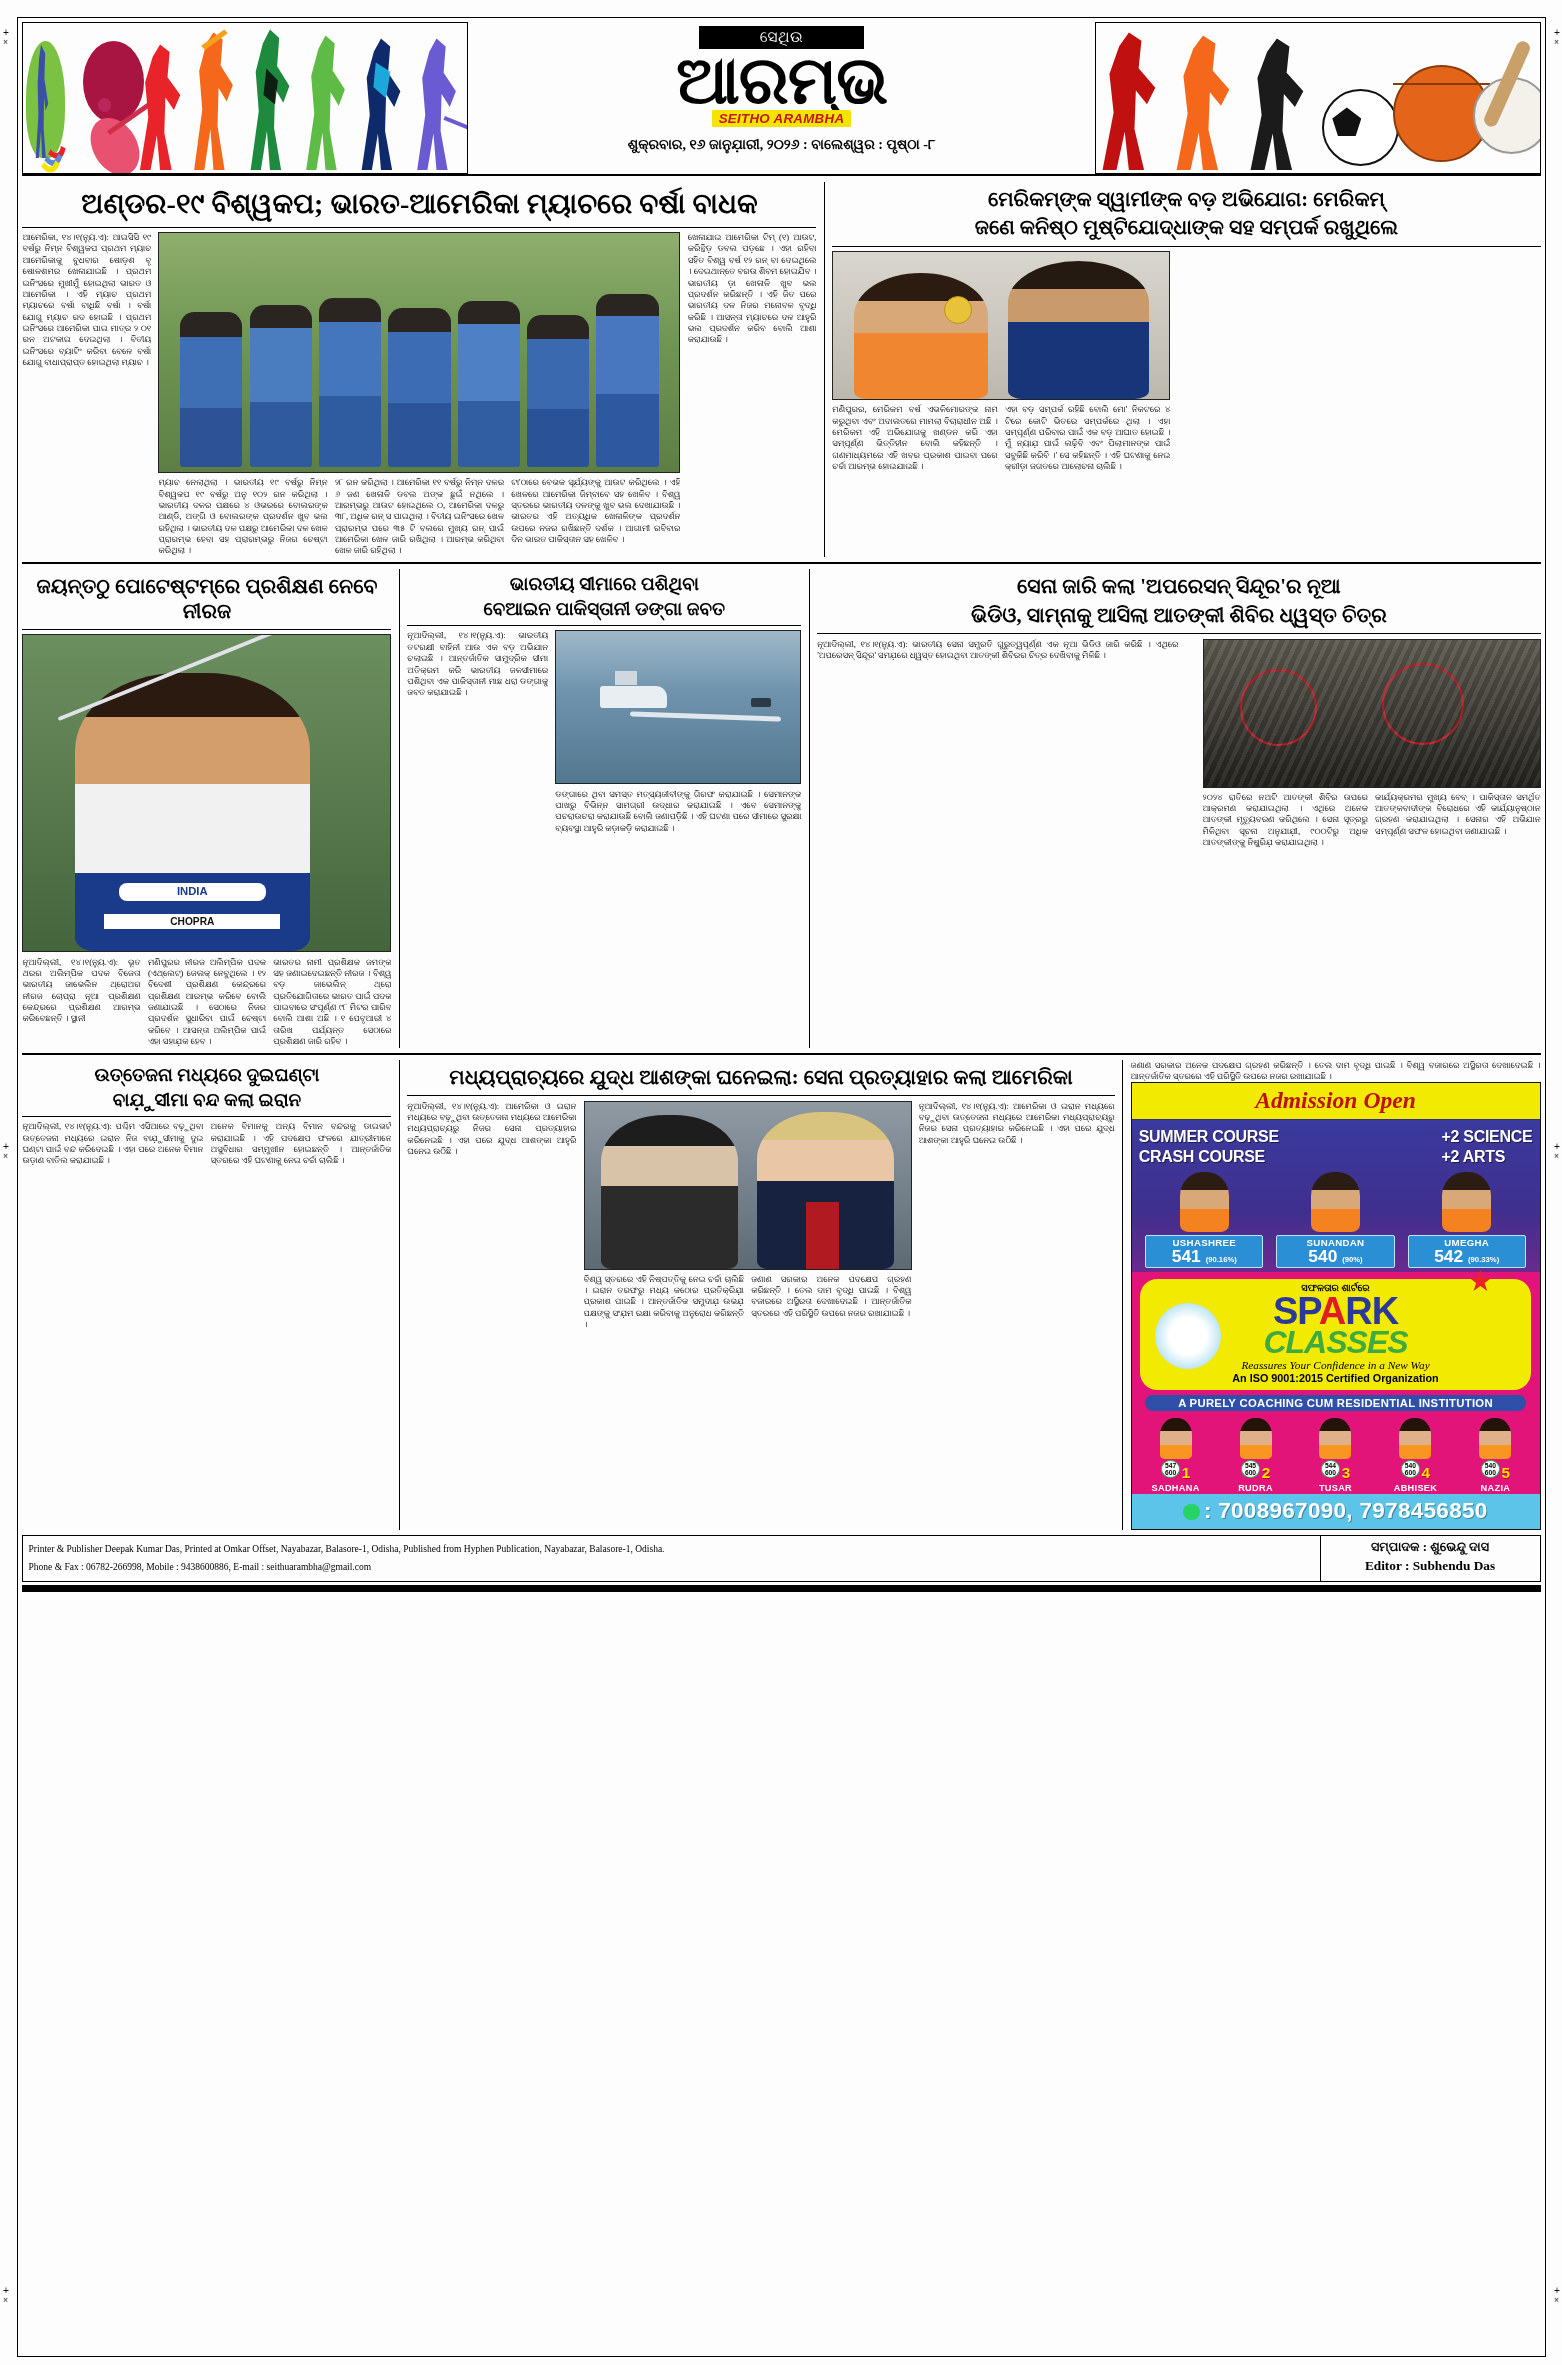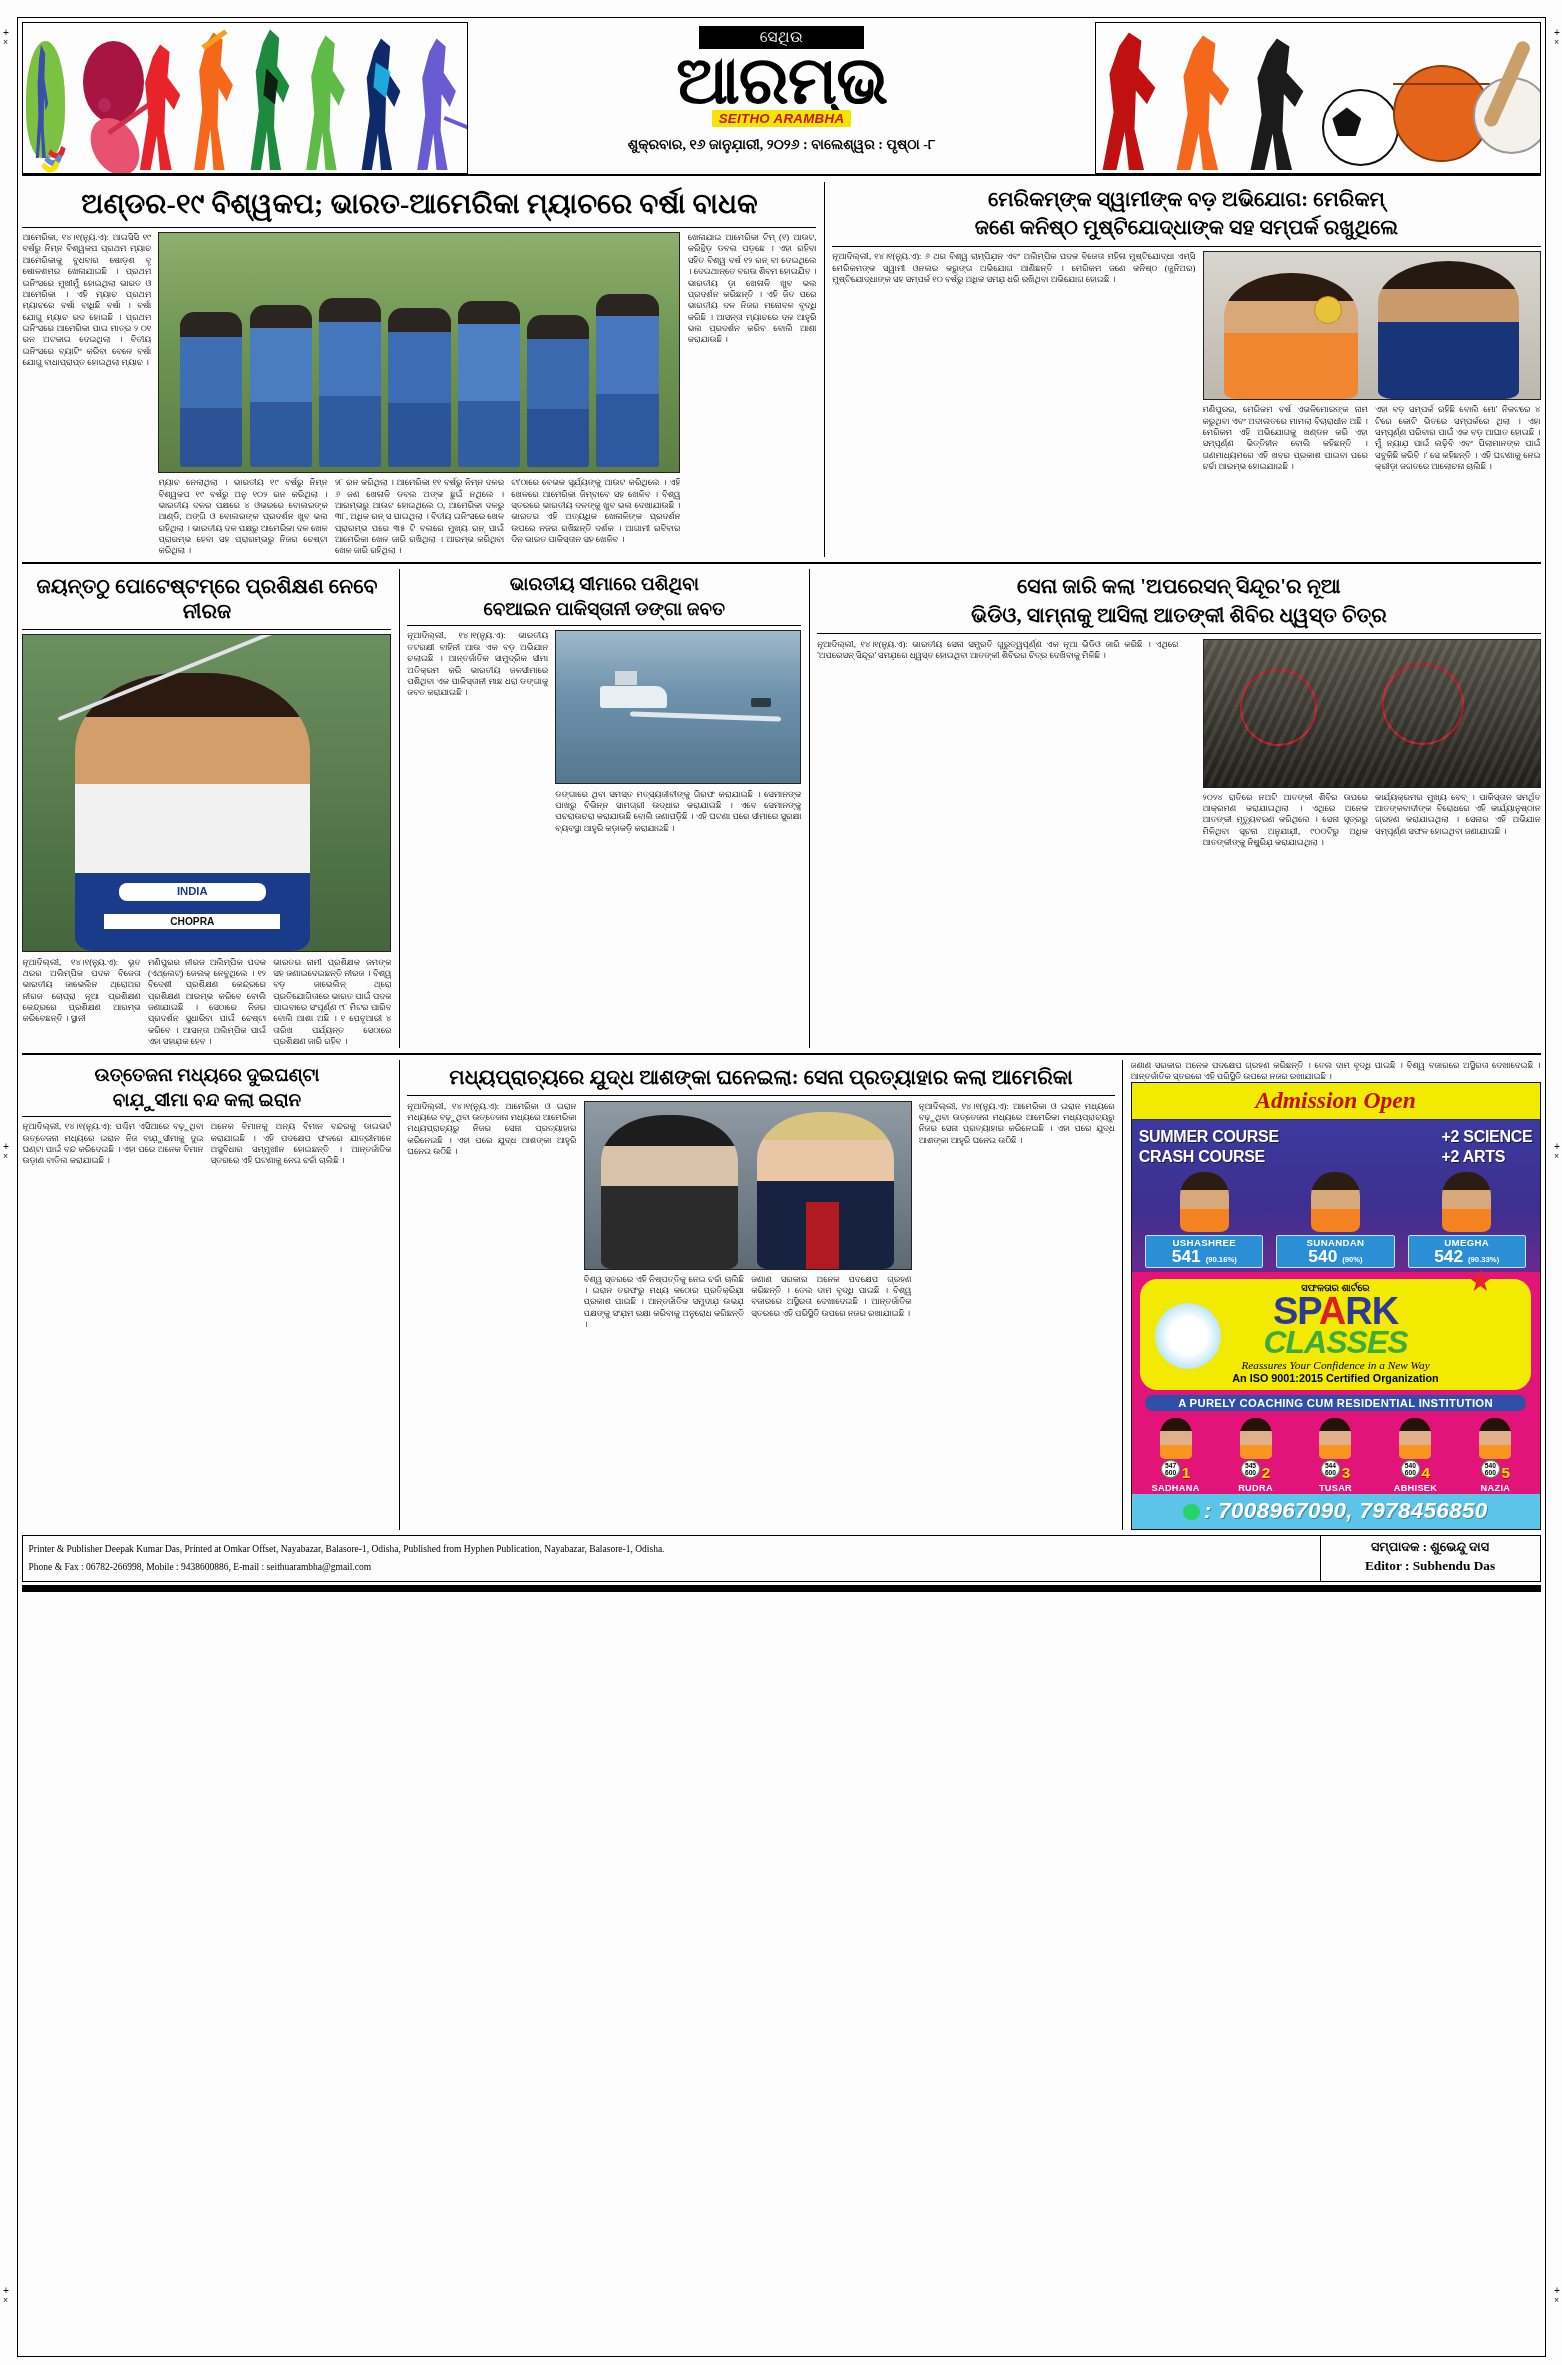--- a/index.html
+++ b/index.html
@@ -196,21 +196,21 @@
     display:inline-block; background:#fff; border: 1.5px solid #34a853;
     border-radius: 50%; font-size: 6.7px; font-weight: bold;
     padding: 1px 3.1px; line-height: 1.05; margin-top: 1px;
   }
   .tp .rank { color: #f7e100; font-size: 15.4px; font-weight: bold;
     text-shadow: 0.5px 0.5px 0 #b00; display:inline-block; vertical-align: middle; margin-left: 1.5px;}
   .tp .nm2 { color:#fff; font-size: 9.2px; font-weight: bold; margin-top: 1px; letter-spacing: 0.3px;}
   .ad-phone {
     background: #5bc4e8; color:#fff; text-align:center;
     font-size: 22.5px; font-weight: bold; padding: 4.1px 0 5.1px 0;
-    letter-spacing: 0.3px; text-shadow: 1px 1px 0 #0005; font-style: italic;
+    letter-spacing: 0.3px; text-shadow: 1px 1px 0 #0005;
   }
   .wa { display:inline-block; width:16.4px;height:16.4px;border-radius:50%;
     background:#25d366; vertical-align: middle; margin-right: 4.1px;}
 
   
   .footer {
     border: 1.5px solid #000; display: flex; margin-top: 5.1px;
     font-family: "Liberation Serif", serif;
     gap: 16px;
   }
@@ -342,21 +342,20 @@
         </div>
       </div>
 
       <div class="col-sep"></div>
 
       <div style="flex:1">
         <div class="hl2">ମେରିକମ୍‌ଙ୍କ ସ୍ୱାମୀଙ୍କ ବଡ଼ ଅଭିଯୋଗ: ମେରିକମ୍</div>
         <div class="hl2" style="padding-top:0">ଜଣେ କନିଷ୍ଠ ମୁଷ୍ଟିଯୋଦ୍ଧାଙ୍କ ସହ ସମ୍ପର୍କ ରଖୁଥିଲେ</div>
         <div class="rule-thin"></div>
         <div style="display:flex;gap:7.2px;">
-          <div style="flex:1" class="txtcol">ନୂଆଦିଲ୍ଲୀ, ୧୪।୧(ନ୍ୟୁ.ଏ): ୬ ଥର ବିଶ୍ୱ ଚାମ୍ପିଯ଼ନ ଏବଂ ଅଲିମ୍ପିକ ପଦକ ବିଜେତା ମହିଳା ମୁଷ୍ଟିଯୋଦ୍ଧା ଏମ୍‌ସି ମେରିକମଙ୍କ ସ୍ୱାମୀ ଓନଲର କରୁଙ୍ଗ ଅଭିଯୋଗ ଆଣିଛନ୍ତି । ମେରିକମ ଜଣେ କନିଷ୍ଠ (ଜୁନିଅର) ମୁଷ୍ଟିଯୋଦ୍ଧାଙ୍କ ସହ ସମ୍ପର୍କ ୧୦ ବର୍ଷରୁ ଅଧିକ ସମଯ଼ ଧରି ରଖିଥିବା ଅଭିଯୋଗ ହୋଇଛି ।</div>
           <div style="flex:0 0 338px">
             <div class="photo" style="height:149px;background:linear-gradient(180deg,#d9d6cf 0%,#bdb8ae 100%);">
               <div style="position:absolute;left:6%;bottom:0;width:40%;height:86%;background:linear-gradient(180deg,#2b1b10 0 22%,#d8a878 22% 48%,#f0862f 48% 100%);border-radius:50% 50% 10% 10%/34% 34% 6% 6%"></div>
               <div style="position:absolute;right:6%;bottom:0;width:42%;height:94%;background:linear-gradient(180deg,#241a12 0 20%,#c99a6c 20% 44%,#18357a 44% 100%);border-radius:50% 50% 10% 10%/30% 30% 6% 6%"></div>
               <div style="position:absolute;left:33%;top:30%;width:28px;height:28px;border-radius:50%;background:#e8c33a;border:1.5px solid #b99416"></div>
             </div>
             <div style="display:flex;gap:7.2px;margin-top:4.1px;">
               <div style="flex:1" class="txtcol">ମଣିପୁରର, ମେରିକମ ବର୍ଷ ଏଭଳିମୋରଙ୍କ ନାମ କରୁଥିବା ଏବଂ ଅଦାଲତରେ ମାମଲା ବିଚାରାଧୀନ ଅଛି । ମେରିକମ ଏହି ଅଭିଯୋଗକୁ ଖଣ୍ଡନ କରି ଏହା ସମ୍ପୂର୍ଣ୍ଣ ଭିତ୍ତିହୀନ ବୋଲି କହିଛନ୍ତି । ଗଣମାଧ୍ୟମରେ ଏହି ଖବର ପ୍ରକାଶ ପାଇବା ପରେ ଚର୍ଚ୍ଚା ଆରମ୍ଭ ହୋଇଯାଇଛି ।</div>
               <div style="flex:1" class="txtcol">ଏହା ବଡ଼ ସମ୍ପର୍କ ରହିଛି ବୋଲି ମୋ' ନିକଟରେ ୪ ଟିରେ କୋଟି ଭିତରେ ସମ୍ପର୍କରେ ଥିଲା । ଏହା ସମ୍ପୂର୍ଣ୍ଣ ପରିବାର ପାଇଁ ଏକ ବଡ଼ ଆଘାତ ହୋଇଛି । ମୁଁ ନ୍ୟାଯ଼ ପାଇଁ ଲଢ଼ିବି ଏବଂ ପିଲାମାନଙ୍କ ପାଇଁ ସବୁକିଛି କରିବି ।' ସେ କହିଛନ୍ତି । ଏହି ଘଟଣାକୁ ନେଇ କ୍ରୀଡ଼ା ଜଗତରେ ଆଲୋଚନା ଚାଲିଛି ।</div>
             </div>

